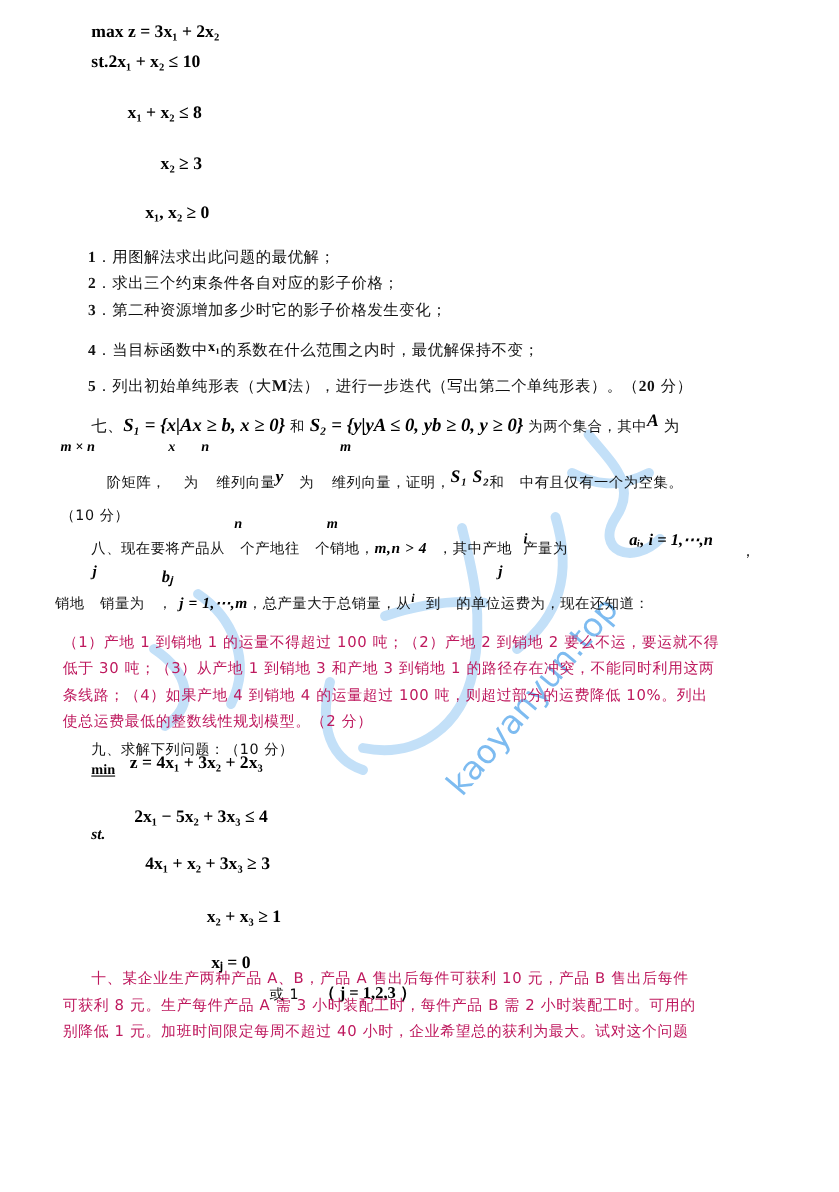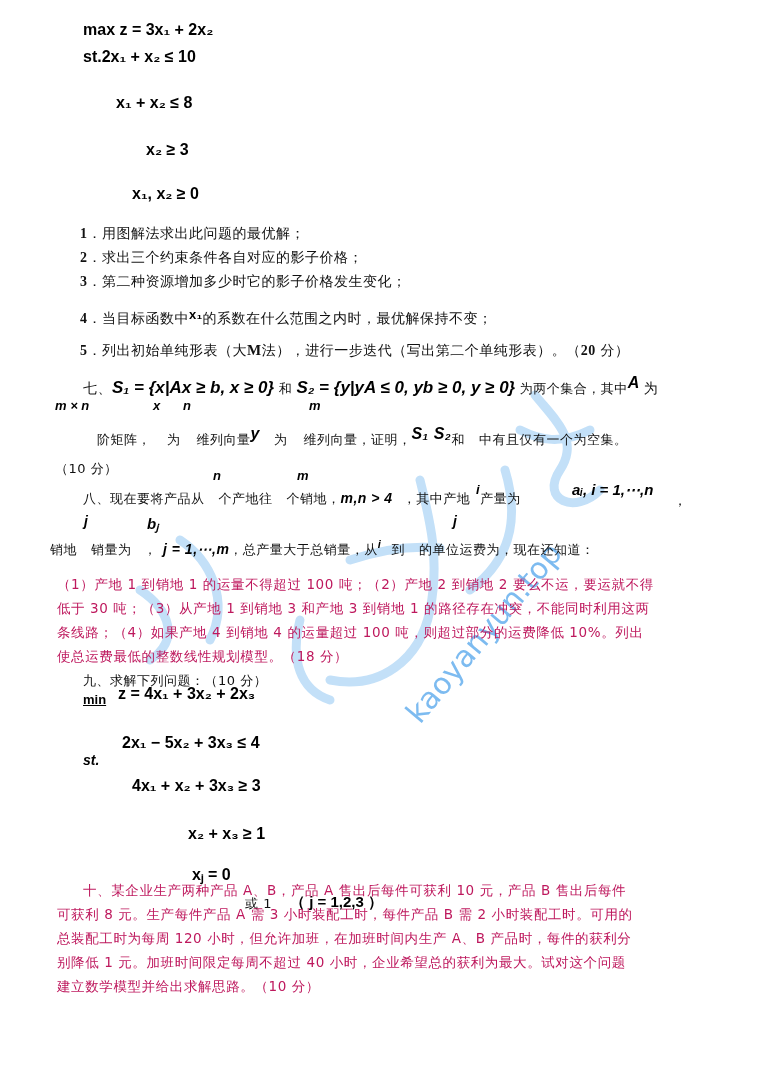--- a/index.html
+++ b/index.html
@@ -1,19 +1,19 @@
 <!DOCTYPE html>
 <html><head>
 <meta charset="utf-8">
 <style>
   html, body { margin:0; padding:0; background:#ffffff; }
   body { width:763px; height:1084px; position:relative; overflow:hidden;
          font-family:"DejaVu Sans", sans-serif; color:#111; font-size:14px; }
   .abs { position:absolute; white-space:nowrap; }
-  .math { font-family:Liberation Sans, sans-serif; font-weight:bold; font-size:16px; color:#000; }
+  .math { font-family:Liberation Serif, serif; font-weight:bold; font-size:16px; color:#000; }
   .mi { font-style:italic; }
   .cn { font-size:14px; color:#111; letter-spacing:0.5px; }
   .b { font-family:"Liberation Serif", serif; font-weight:bold; }
   .para { position:absolute; left:57px; width:630px; font-size:14px; line-height:24px;
           letter-spacing:0.6px; color:#be185d; }
   .wm { position:absolute; pointer-events:none; }
 </style>
 </head>
 <body>
 
@@ -94,33 +94,31 @@
 <div class="abs math mi" style="left:453px;top:513px;font-size:14px;">j</div>
 
 <div class="abs cn" style="left:50px;top:538px;font-size:13px;">
   <span>销地</span><span style="margin-left:14px;">销量为</span><span style="margin-left:12px;">，</span><span class="math mi" style="font-size:14px;margin-left:6px;">j = 1,⋯,m</span><span>，总产量大于总销量，从</span><span class="math mi" style="vertical-align:6px;font-size:11px;">i</span><span style="margin-left:10px;">到</span><span style="margin-left:14px;">的单位运费为，现在还知道：</span>
 </div>
 
 <div class="para" style="top:572px;font-size:13.5px;">
   <div>（1）产地 1 到销地 1 的运量不得超过 100 吨；（2）产地 2 到销地 2 要么不运，要运就不得</div>
   <div>低于 30 吨；（3）从产地 1 到销地 3 和产地 3 到销地 1 的路径存在冲突，不能同时利用这两</div>
   <div>条线路；（4）如果产地 4 到销地 4 的运量超过 100 吨，则超过部分的运费降低 10%。列出</div>
-  <div>使总运费最低的整数线性规划模型。（18 分）</div>
+  <div>使总运费最低的整数线性规划模型。（2 分）</div>
 </div>
 
 <div class="abs cn" style="left:83px;top:672px;font-size:13px;">九、求解下列问题：（10 分）</div>
 <div class="abs math" style="left:83px;top:692px;font-size:13px;text-decoration:underline;">min</div>
 <div class="abs math" style="left:118px;top:685px;">z = 4x₁ + 3x₂ + 2x₃</div>
 <div class="abs math" style="left:122px;top:734px;">2x₁ − 5x₂ + 3x₃ ≤ 4</div>
 <div class="abs math mi" style="left:83px;top:752px;font-size:14px;">st.</div>
 <div class="abs math" style="left:132px;top:777px;">4x₁ + x₂ + 3x₃ ≥ 3</div>
 <div class="abs math" style="left:188px;top:825px;">x₂ + x₃ ≥ 1</div>
 <div class="abs math" style="left:192px;top:863px;">xⱼ = 0</div>
 <div class="abs cn" style="left:245px;top:895px;font-size:13px;">或 1</div>
 <div class="abs math" style="left:290px;top:893px;font-size:15px;">（ j = 1,2,3 ）</div>
 
 <div class="para" style="top:878px;font-size:13.5px;">
   <div style="padding-left:26px;">十、某企业生产两种产品 A、B，产品 A 售出后每件可获利 10 元，产品 B 售出后每件</div>
   <div>可获利 8 元。生产每件产品 A 需 3 小时装配工时，每件产品 B 需 2 小时装配工时。可用的</div>
-  <div>总装配工时为每周 120 小时，但允许加班，在加班时间内生产 A、B 产品时，每件的获利分</div>
   <div>别降低 1 元。加班时间限定每周不超过 40 小时，企业希望总的获利为最大。试对这个问题</div>
-  <div>建立数学模型并给出求解思路。（10 分）</div>
 </div>
 
 </body></html>

